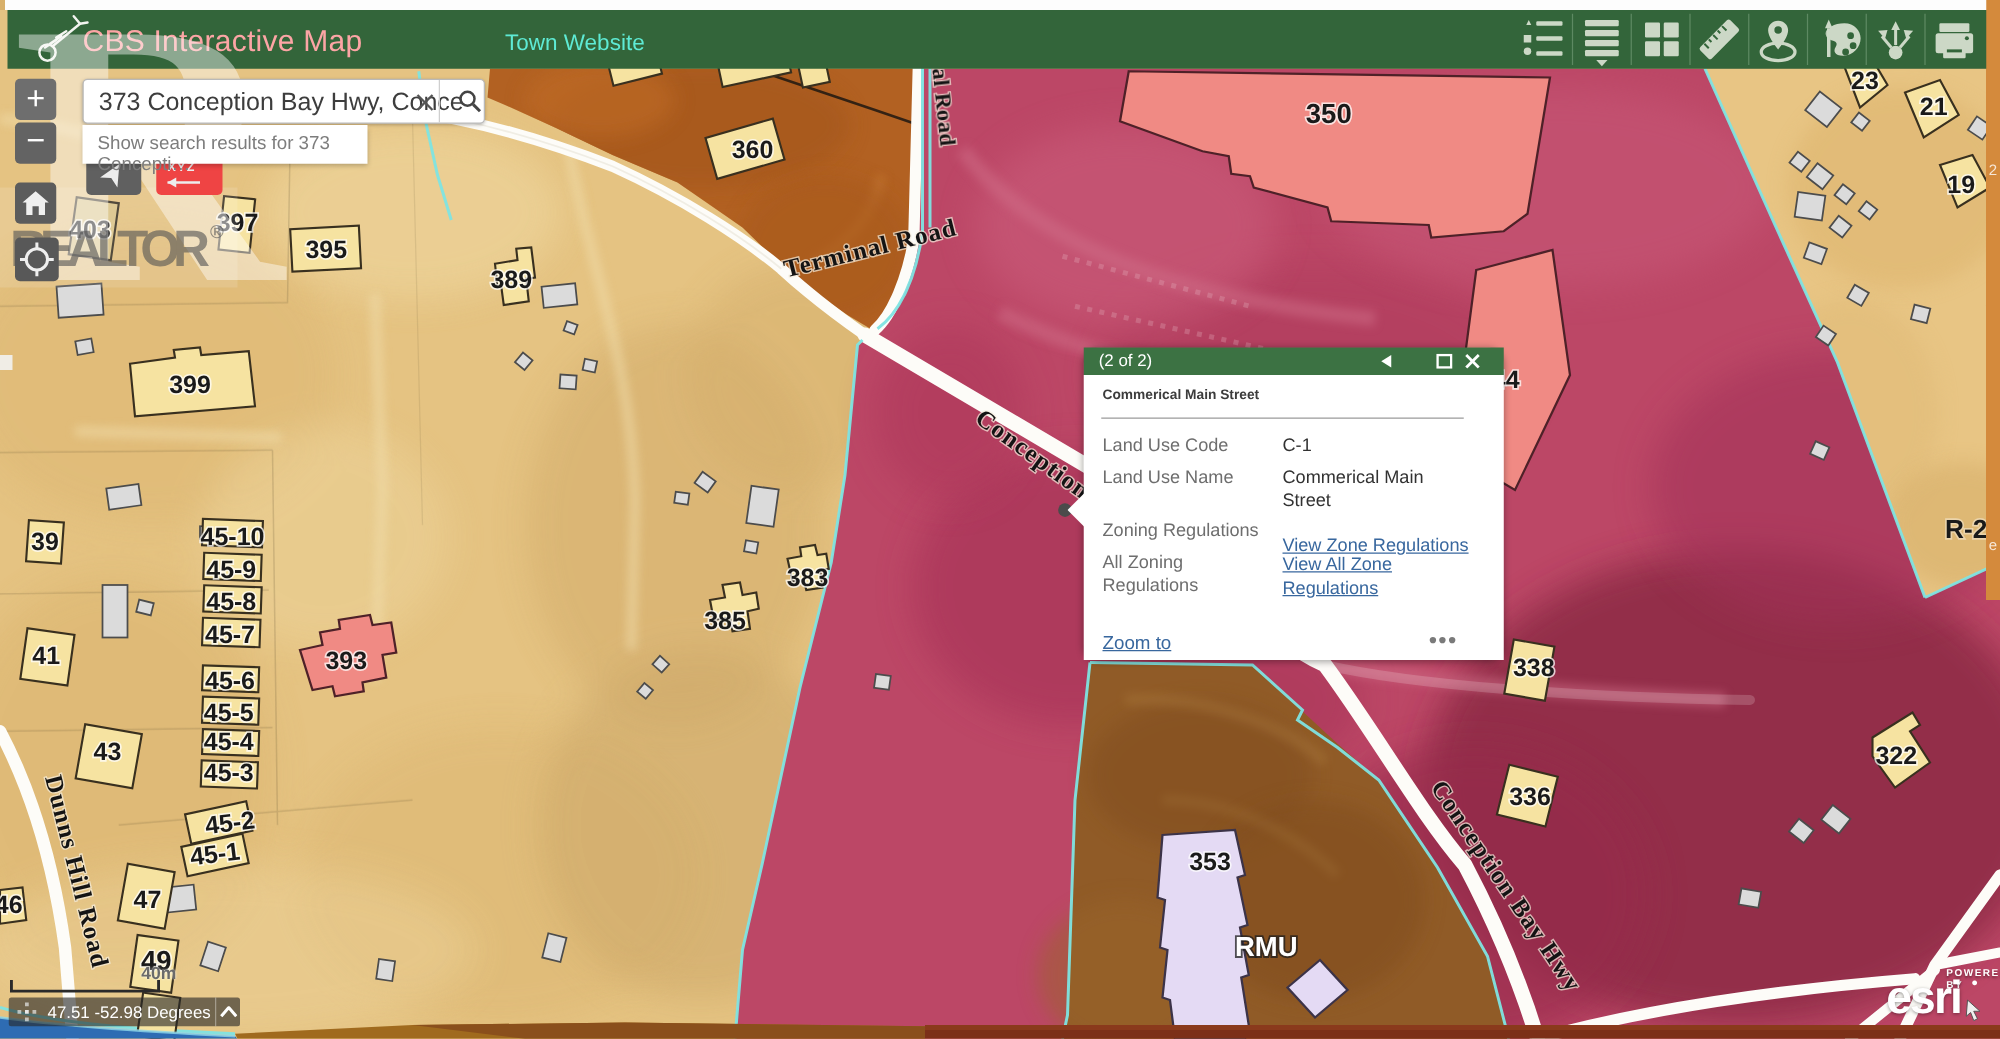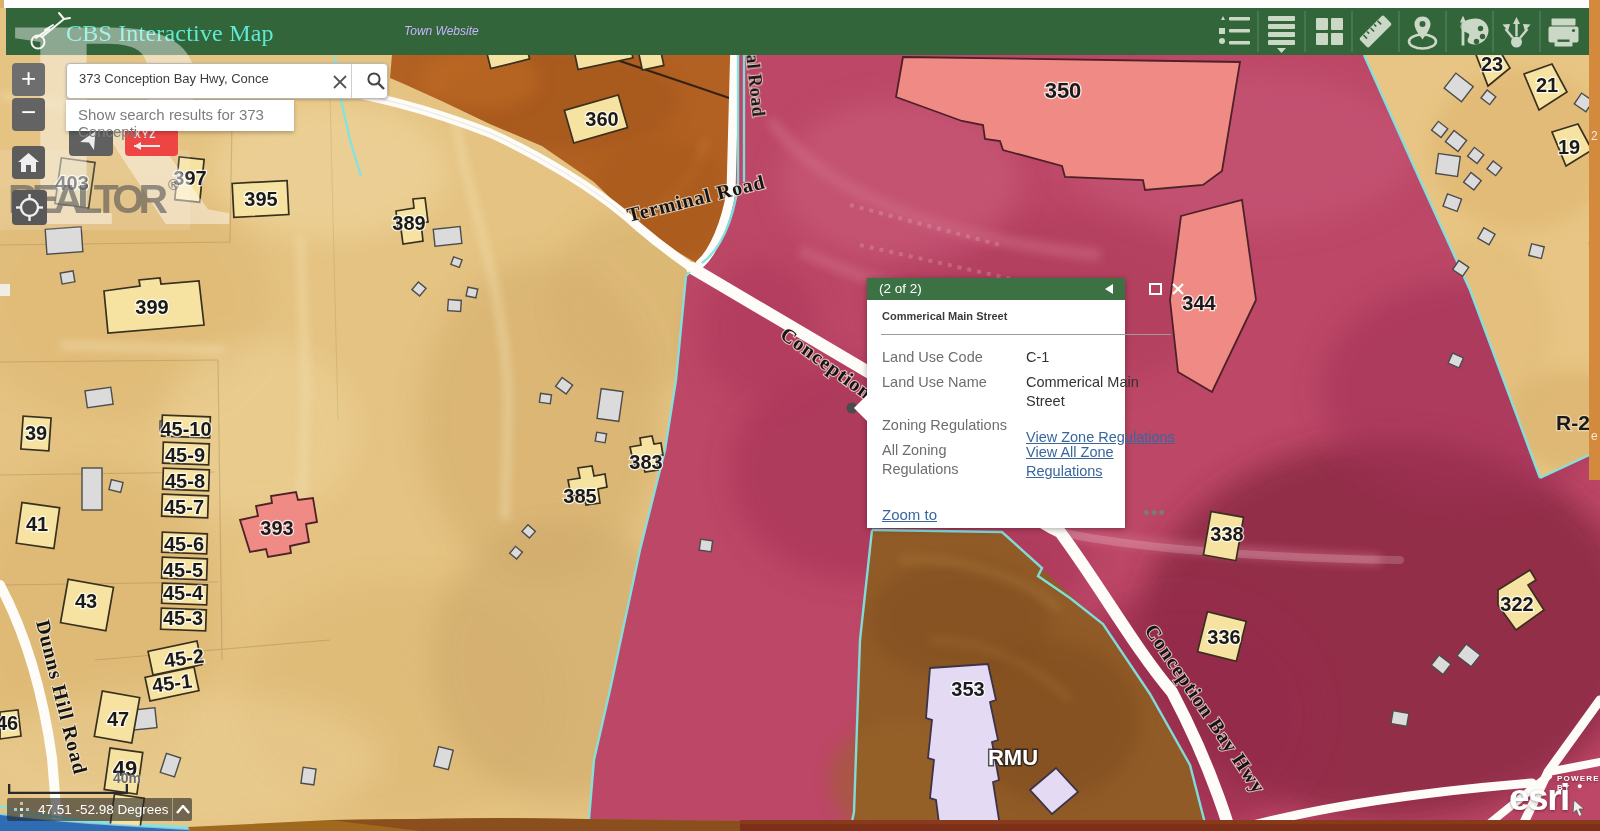--- a/index.html
+++ b/index.html
@@ -307,22 +307,22 @@
 <div style="position:absolute;left:1589px;top:0;width:11px;height:8px;background:#d48a3c;z-index:21;"></div>
 <div style="position:absolute;left:6px;top:8px;width:1583px;height:47px;background:#33653a;z-index:10;">
   <svg width="60" height="47" style="position:absolute;left:8px;top:0;" viewBox="0 0 60 47">
     <g stroke="#f2f4ef" fill="none" stroke-width="2" stroke-linecap="round">
       <circle cx="24" cy="34" r="6.5"></circle>
       <path d="M28,29 L50,11"></path>
       <path d="M31,24 L22,30 M35,21 L26,27 M39,17 L31,22"></path>
       <path d="M50,11 L45,5 M50,11 L56,10"></path>
     </g>
   </svg>
-  <div style="position:absolute;left:60px;top:12px;font-size:24px;color:#5eead4;letter-spacing:.2px;font-family:Liberation Serif, serif;">CBS Interactive Map</div>
-  <div style="position:absolute;left:398px;top:16px;font-size:12px;color:#c4b5fd;font-style:italic;">Town Website</div>
+  <div style="position:absolute;left:60px;top:12px;font-size:24px;color:#fca5a5;letter-spacing:.2px;">CBS Interactive Map</div>
+  <div style="position:absolute;left:398px;top:16px;font-size:18px;color:#5eead4;">Town Website</div>
 
   <svg width="378" height="47" viewBox="0 0 378 47" style="position:absolute;left:1205px;top:0;">
     <g stroke="#5d8962" stroke-width="1">
       <line x1="47" y1="3" x2="47" y2="44"></line>
           <line x1="94" y1="3" x2="94" y2="44"></line>
       <line x1="141" y1="3" x2="141" y2="44"></line>
           <line x1="188" y1="3" x2="188" y2="44"></line>
       <line x1="235" y1="3" x2="235" y2="44"></line>
           <line x1="282" y1="3" x2="282" y2="44"></line>
       <line x1="329" y1="3" x2="329" y2="44"></line>
@@ -419,21 +419,21 @@
         <g stroke="#efefef" stroke-width="2.4" fill="none">
   <circle cx="17.5" cy="17.5" r="8.5"></circle>
           <line x1="17.5" y1="4" x2="17.5" y2="9"></line>
           <line x1="17.5" y1="26" x2="17.5" y2="31"></line>
           <line x1="4" y1="17.5" x2="9" y2="17.5"></line>
           <line x1="26" y1="17.5" x2="31" y2="17.5"></line>
         </g>
       </svg>
 </div>
 <div class="ov" style="left:66px;top:63px;width:322px;height:36px;background:#fff;border:1px solid #b9b9b9;border-radius:4px;box-sizing:border-box;box-shadow:0 1px 3px rgba(0,0,0,.25);">
-  <div style="position:absolute;left:12px;top:7px;font-size:13px;color:#3d3d3d;">373 Conception Bay Hwy, Conce</div>
+  <div style="position:absolute;left:12px;top:7px;font-size:20px;color:#3d3d3d;">373 Conception Bay Hwy, Conce</div>
   <svg width="16" height="16" viewBox="0 0 16 16" style="position:absolute;left:265px;top:10px;">
         <g stroke="#555" stroke-width="1.8">
           <line x1="2" y1="2" x2="14" y2="14"></line>
           <line x1="14" y1="2" x2="2" y2="14"></line>
         </g>
       </svg>
   <div style="position:absolute;left:284px;top:0;width:1px;height:34px;background:#cfcfcf;"></div>
   <svg width="20" height="20" viewBox="0 0 20 20" style="position:absolute;left:299px;top:7px;">
         <circle cx="8" cy="8" r="5.6" fill="none" stroke="#444" stroke-width="2"></circle>
         <line x1="12.5" y1="12.5" x2="18" y2="18" stroke="#444" stroke-width="2.4"></line>
@@ -448,21 +448,21 @@
       </svg>
 </div>
 <div class="ov" style="left:125px;top:125px;width:53px;height:31px;background:#ef4444;border-radius:4px;z-index:35;color:#ededed;">
   <div style="position:absolute;left:9px;top:4px;font-size:10px;font-weight:bold;letter-spacing:1px;">XYZ</div>
   <svg width="30" height="10" viewBox="0 0 30 10" style="position:absolute;left:7px;top:16px;">
         <line x1="2" y1="5" x2="28" y2="5" stroke="#ededed" stroke-width="2"></line>
         <path d="M2,5 l7,-4 0,8 Z" fill="#ededed"></path>
       </svg>
 </div>
 
-<div class="ov" style="left:867px;top:278px;width:258px;height:250px;box-shadow:0 1px 6px rgba(0,0,0,.35);">
+<div class="ov" style="left:867px;top:278px;width:336px;height:250px;box-shadow:0 1px 6px rgba(0,0,0,.35);border-radius:13px;">
   <div style="position:absolute;left:0;top:0;width:100%;height:22px;background:#3c7243;color:#fff;font-size:13.5px;">
     <span style="position:absolute;left:12px;top:3px;">(2 of 2)</span>
     <svg width="10" height="12" viewBox="0 0 10 12" style="position:absolute;left:237px;top:5px;">
           <path d="M9,1 L9,11 L1,6 Z" fill="#fff"></path>
         </svg>
     <svg width="13" height="12" viewBox="0 0 13 12" style="position:absolute;left:282px;top:5px;">
           <rect x="1" y="1" width="11" height="10" fill="none" stroke="#fff" stroke-width="2"></rect>
         </svg>
     <svg width="12" height="12" viewBox="0 0 12 12" style="position:absolute;left:305px;top:5px;">
           <g stroke="#fff" stroke-width="2.2">

